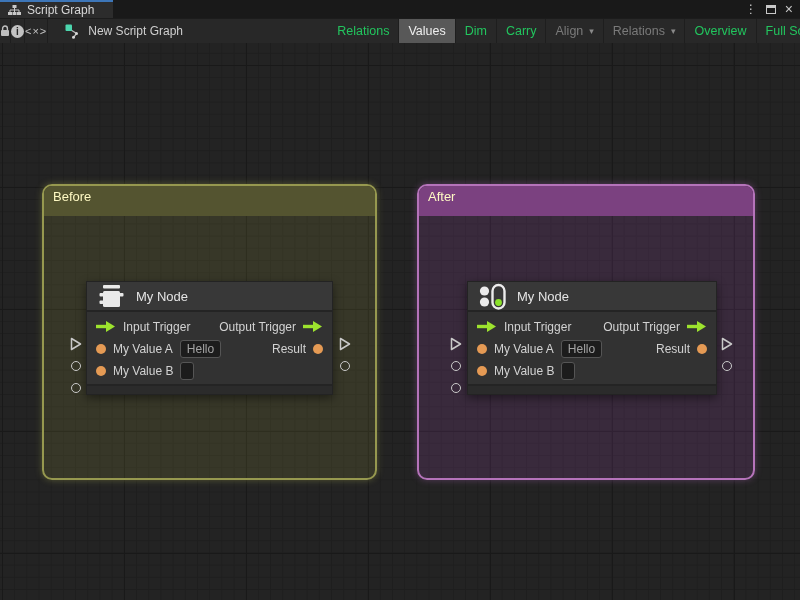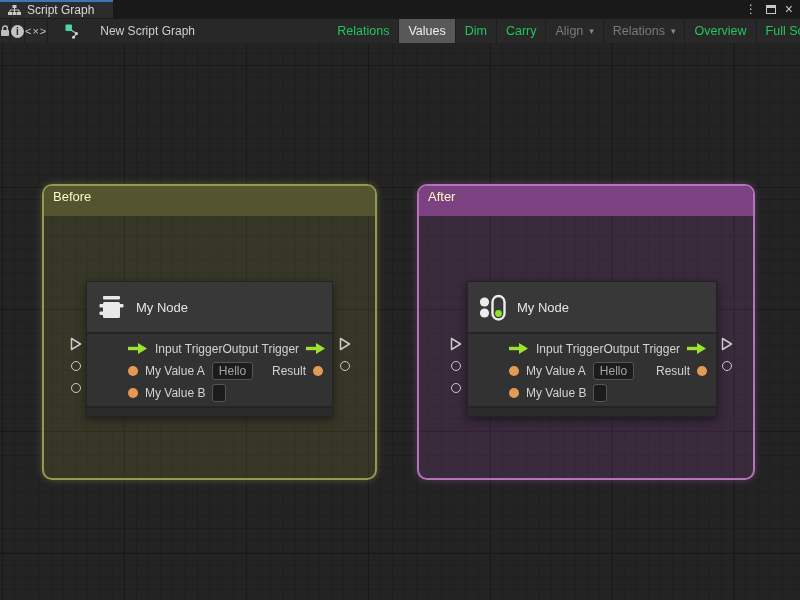--- a/index.html
+++ b/index.html
@@ -13,21 +13,21 @@
   .wincontrols { margin-left:auto; display:flex; align-items:center; gap:9px; padding-right:7px; color:#c8c8c8; }
   .dots { font-size:12px; line-height:1; }
   .maxbox { width:10px; height:9px; border:1.5px solid #c8c8c8; border-top:3px solid #c8c8c8; }
   .closex { font-size:14px; line-height:1; }
 
   
   .toolbar { height:25px; background:#282828; display:flex; align-items:stretch; border-top:1px solid #1c1c1c; overflow:hidden; }
   .tb-sec { display:flex; align-items:center; justify-content:center; border-right:1px solid #1e1e1e; }
   .sec-lock { width:24px; } .sec-info { width:26px; } .sec-code { width:67px; color:#c4c4c4; font-size:11px; letter-spacing:1px; }
   .info-circle { width:13px; height:13px; border-radius:50%; background:#c2c2c2; color:#262626; font-size:10px; font-weight:700; display:flex; align-items:center; justify-content:center; }
-  .sec-graphname { width:134px; justify-content:flex-start; gap:20px; padding-left:17px; border-right:none; color:#cfcfcf; font-size:12px; white-space:nowrap; }
+  .sec-graphname { width:134px; justify-content:flex-start; gap:8px; padding-left:17px; border-right:none; color:#cfcfcf; font-size:12px; white-space:nowrap; }
   .sec-zoom { flex:0 0 146px; gap:9px; padding-left:10px; border-right:1px solid #1e1e1e; color:#c4c4c4; font-size:12px; justify-content:flex-start;margin-top:40px; }
   .zoom-track { position:relative; width:70px; height:1px; background:#8f8f8f; }
   .zoom-knob { position:absolute; right:-4px; top:-4.5px; width:10px; height:10px; border-radius:50%; background:#ababab; }
   .tb-buttons { display:flex; align-items:stretch; flex:1; }
   .tbtn { display:flex; align-items:center; padding:0 9px; border-right:1px solid #1e1e1e; color:#22c55e; font-size:12.5px; white-space:nowrap; }
   .tbtn.active { background:#585858; color:#efefef; }
   .tbtn.disabled { color:#7a7a7a; }
   .caret { font-size:9px; margin-left:6px; color:#8a8a8a; }
   .tbtn.last { border-right:none; }
 
@@ -48,22 +48,22 @@
   .group-header { height:30px; line-height:22px; padding:0 9px; font-size:13px; color:#fef9c3; }
   .group.before { left:42px; width:335px; border-color:#96984f; background:rgba(190,190,80,0.13); box-shadow:0 0 7px rgba(185,190,90,0.35); }
   .group.before .group-header { background:#545430; }
   .group.after { left:417px; width:338px; border-color:#b573ba; background:rgba(205,95,235,0.13); box-shadow:0 0 7px rgba(190,110,200,0.35); }
   .group.after .group-header { background:#7b4180; }
 
   
   .vnode { position:absolute; top:238px; background:#323232; border:1px solid #232323; box-shadow:0 3px 9px rgba(0,0,0,0.45); z-index:3; }
   .vnode.before { left:86px; width:247px; }
   .vnode.after { left:467px; width:250px; }
-  .vnode-header { height:52px; background:#383838; border-bottom:2px solid #242424; display:flex; align-items:center; gap:11px; padding:0 11px; color:#e4e4e4; font-size:13px; }
-  .vnode-body { padding:4px 0 3px; display:flex; flex-direction:column; row-gap:1px;margin-left:32px; }
+  .vnode-header { height:30px; background:#383838; border-bottom:2px solid #242424; display:flex; align-items:center; gap:11px; padding:0 11px; color:#e4e4e4; font-size:13px; }
+  .vnode-body { padding:4px 0 3px; display:flex; flex-direction:column; row-gap:1px; }
   .vrow { height:21px; display:flex; justify-content:space-between; align-items:center; padding:0 9px; }
   .vside { display:flex; align-items:center; gap:7px; color:#d2d2d2; font-size:12px; white-space:nowrap; }
   .valdot { width:10px; height:10px; border-radius:50%; background:#e59a54; flex:none; }
   .field { background:#1c1c1c; border:1px solid #555; border-radius:3px; height:18px; min-width:14px; padding:0 6px; font-size:12px; color:#a3a3a3; display:flex; align-items:center; }
   .field.empty { width:14px; padding:0; }
   .vnode-footer { height:10px; background:#2b2b2b; border-top:2px solid #242424; }
 
   
   .xport { position:absolute; transform:translate(-50%,-50%); z-index:3; display:flex; }
   .xcircle { width:10px; height:10px; border:1.5px solid #c9c9c9; border-radius:50%; }

